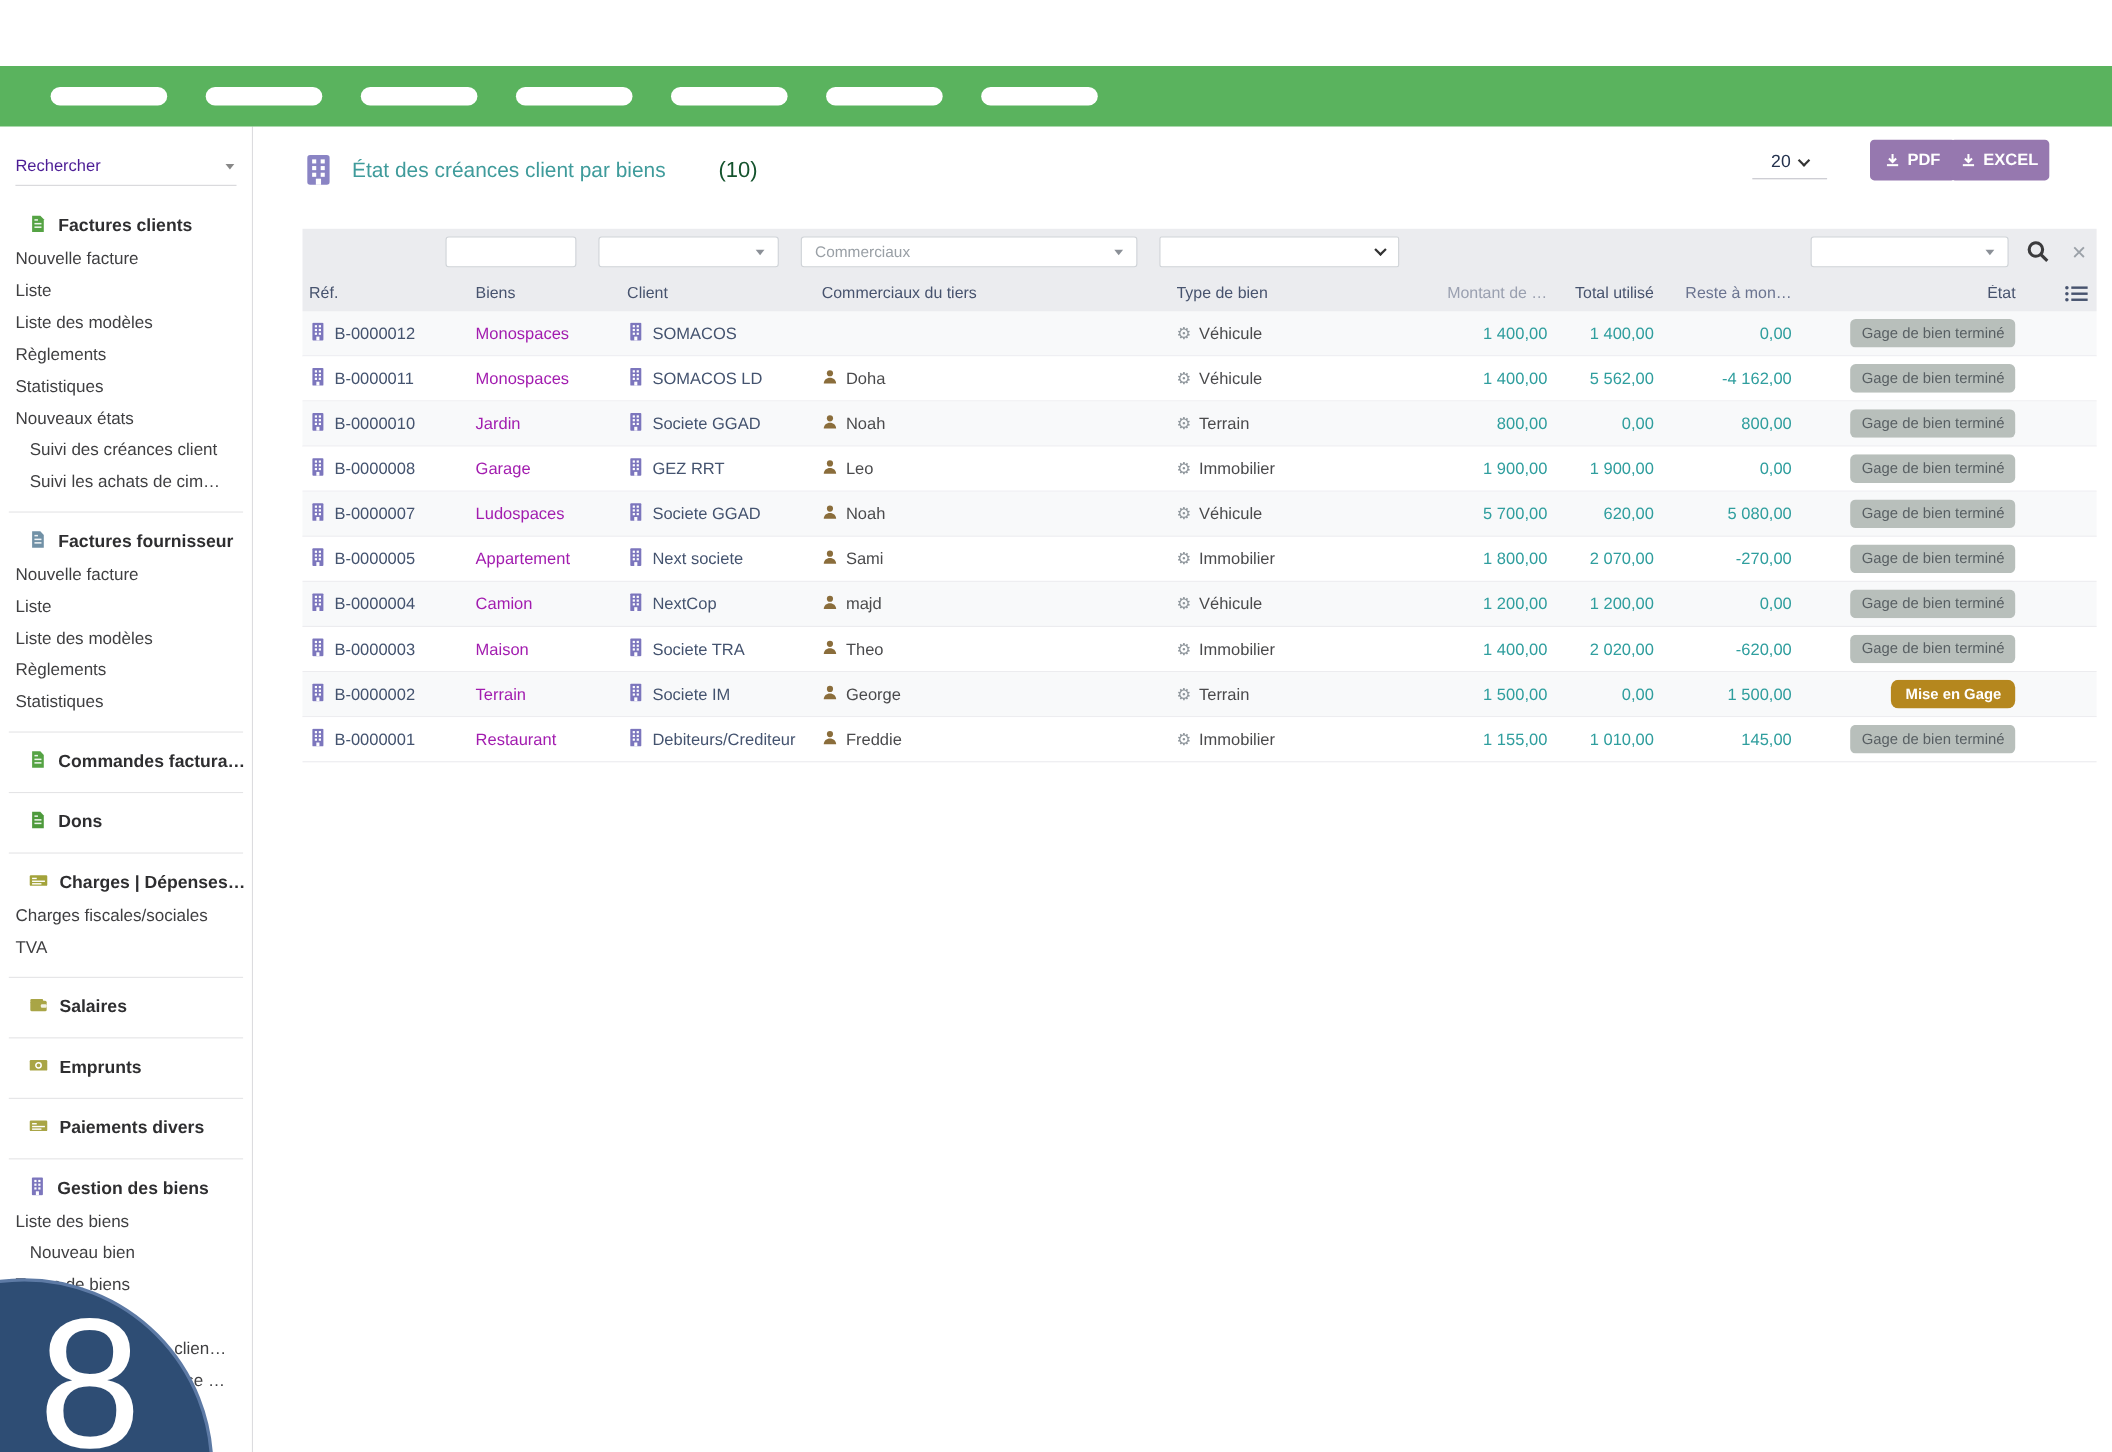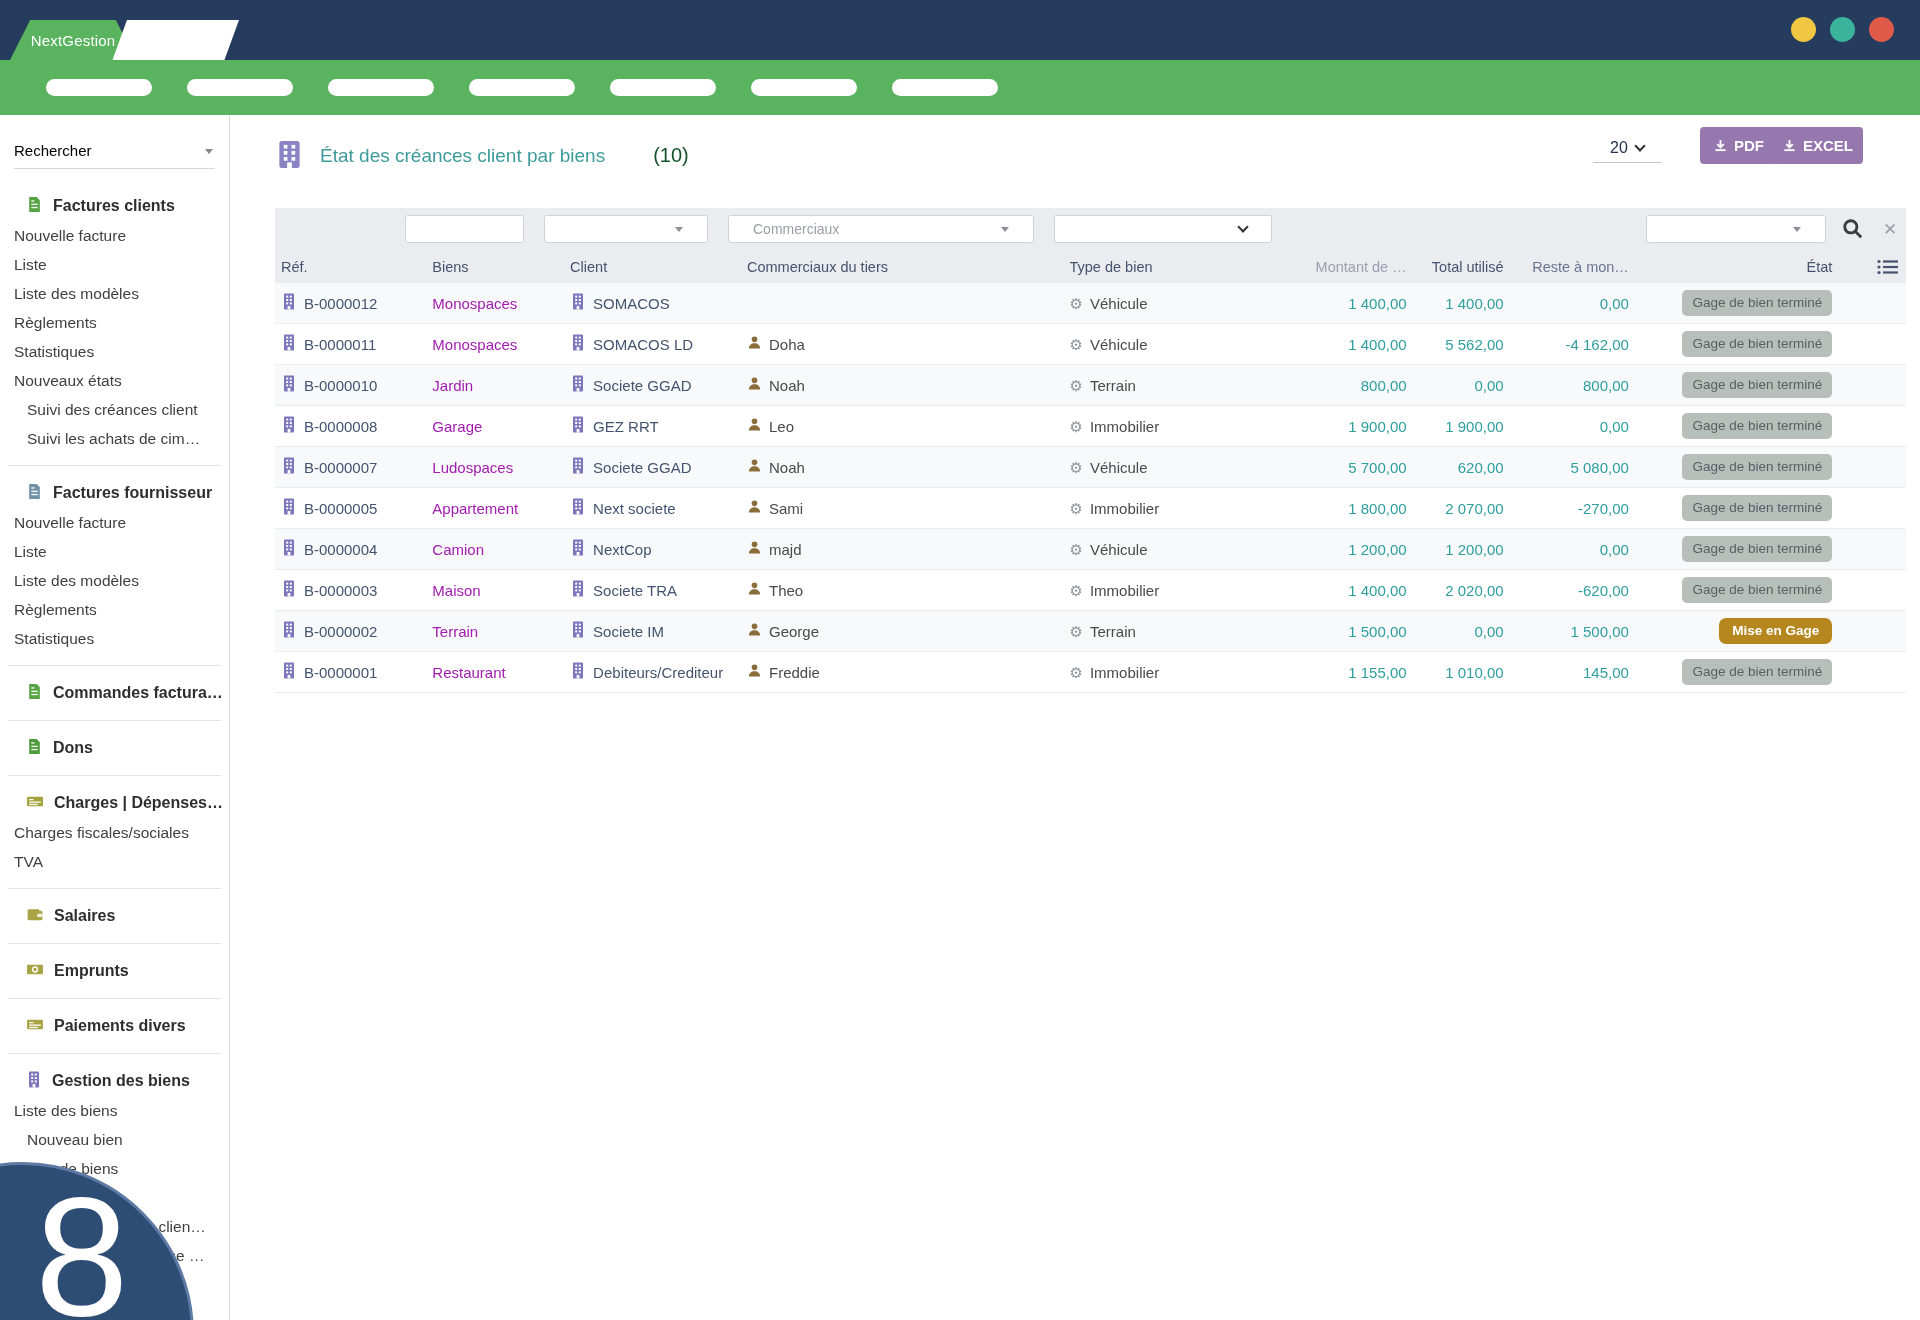--- a/index.html
+++ b/index.html
@@ -22,21 +22,21 @@
   .win-dot{width:25px;height:25px;border-radius:50%;}
   .dot-yellow{background:#f0c743;} .dot-teal{background:#3cb39b;} .dot-red{background:#e05a49;}
 
   
   .greenbar{position:absolute;left:0;top:60px;width:100%;height:55px;background:var(--green);z-index:4;display:flex;align-items:center;padding-left:46px;gap:35px;}
   .nav-pill{width:106px;height:17px;border-radius:9px;background:#fff;flex:0 0 auto;}
 
   
   .sidebar{position:absolute;left:0;top:115px;width:230px;height:1205px;background:#fff;border-right:1px solid #dcdcdf;z-index:1;overflow:hidden;}
   .side-search{position:relative;margin:22px 14px 0 14px;height:32px;border-bottom:1px solid #d6d6da;cursor:pointer;}
-  .side-search .ph{color:#000000;font-size:15px;line-height:28px;margin-top:47px;}
+  .side-search .ph{color:#4c1d95;font-size:15px;line-height:28px;margin-top:47px;}
   .caret-down{position:absolute;right:2px;top:12px;width:0;height:0;border:4px solid transparent;border-top:5px solid #888;}
   .side-menu{padding-top:22px;}
   .side-divider{height:1px;background:#e4e4e6;margin:12px 8px;}
   .side-header{display:flex;align-items:center;gap:10px;height:30px;padding-left:26px;cursor:pointer;}
   .side-header .lbl{font-size:16px;font-weight:bold;color:#2e2e30;white-space:nowrap;}
   .side-item{height:29px;line-height:29px;padding-left:14px;font-size:15.5px;color:#3f3f41;white-space:nowrap;cursor:pointer;overflow:hidden;}
   .side-item.indent{padding-left:27px;}
 
   
   .content{position:absolute;left:231px;top:115px;width:1689px;height:1112px;background:#fff;}
@@ -50,21 +50,21 @@
   .chev{width:8px;height:8px;border-right:2px solid #333;border-bottom:2px solid #333;transform:rotate(45deg);margin-top:-4px;}
   .btn-export{position:absolute;top:12px;height:37px;border:none;border-radius:4px;background:var(--purple-btn);
     color:#fff;font-size:15px;font-weight:bold;font-family:inherit;display:flex;align-items:center;justify-content:center;gap:7px;cursor:pointer;}
   .btn-pdf{left:1469px;width:78px;} .btn-excel{left:1542px;width:90px;}
 
   
   .tablewrap{position:absolute;left:44px;top:93px;width:1631px;}
   .filterblock{position:relative;height:75px;background:#ebecef;}
   .filter-controls{position:absolute;left:0;top:0;width:100%;height:42px;}
   .fctl{position:absolute;top:7px;height:28px;background:#fff;border:1px solid #cfd3d7;border-radius:3px;
-    display:flex;align-items:center;font-size:14px;color:#9aa0a6;padding:0 24px;cursor:pointer;gap:32px;}
+    display:flex;align-items:center;font-size:14px;color:#9aa0a6;padding:0 12px;cursor:pointer;gap:32px;}
   .fctl .sp{flex:1;}
   .f-input{left:130px;width:119px;} .f-sel2{left:269px;width:164px;}
   .f-sel3{left:453px;width:306px;} .f-sel4{left:779px;width:218px;border-radius:2px;}
   .f-sel5{left:1371px;width:180px;}
   .fcaret{width:0;height:0;border:4px solid transparent;border-top:5px solid #8b9097;margin-top:4px;}
   .f-search{position:absolute;left:1566px;top:9px;width:28px;height:26px;cursor:pointer;}
   .f-clear{position:absolute;left:1604px;top:9px;width:22px;height:26px;color:#9ba1a8;font-size:17px;font-weight:bold;line-height:26px;text-align:center;cursor:pointer;}
   .headrow{position:absolute;left:0;top:42px;width:100%;height:33px;display:flex;align-items:center;}
   .hcell{font-size:14.5px;color:#47536e;white-space:nowrap;overflow:hidden;cursor:pointer;}
   .hcell.right{text-align:right;}
@@ -103,31 +103,20 @@
   .footer span{color:#fff;font-size:20px;letter-spacing:.3px;cursor:pointer;}
   .page-circle{position:absolute;left:-150px;top:1162px;width:344px;height:344px;border-radius:50%;
     background:var(--circle);border:3px solid var(--ring);z-index:20;}
   .page-circle .num8{position:absolute;left:182px;top:8px;color:#fff;font-size:168px;line-height:1;font-weight:normal;}
 </style>
 </head>
 <body>
 
 <div class="page">
 
-  <header class="topbar">
-    <div class="logo-tab">
-      <span>NextGestion</span>
-    </div>
-    <div class="logo-slash"></div>
-    <div class="win-dots">
-      <span class="win-dot dot-yellow"></span>
-      <span class="win-dot dot-teal"></span>
-      <span class="win-dot dot-red"></span>
-    </div>
-  </header>
 
   <nav class="greenbar" id="greenbar">
       <span class="nav-pill"></span>
       <span class="nav-pill"></span>
       <span class="nav-pill"></span>
       <span class="nav-pill"></span>
       <span class="nav-pill"></span>
       <span class="nav-pill"></span>
       <span class="nav-pill"></span>
     </nav>

